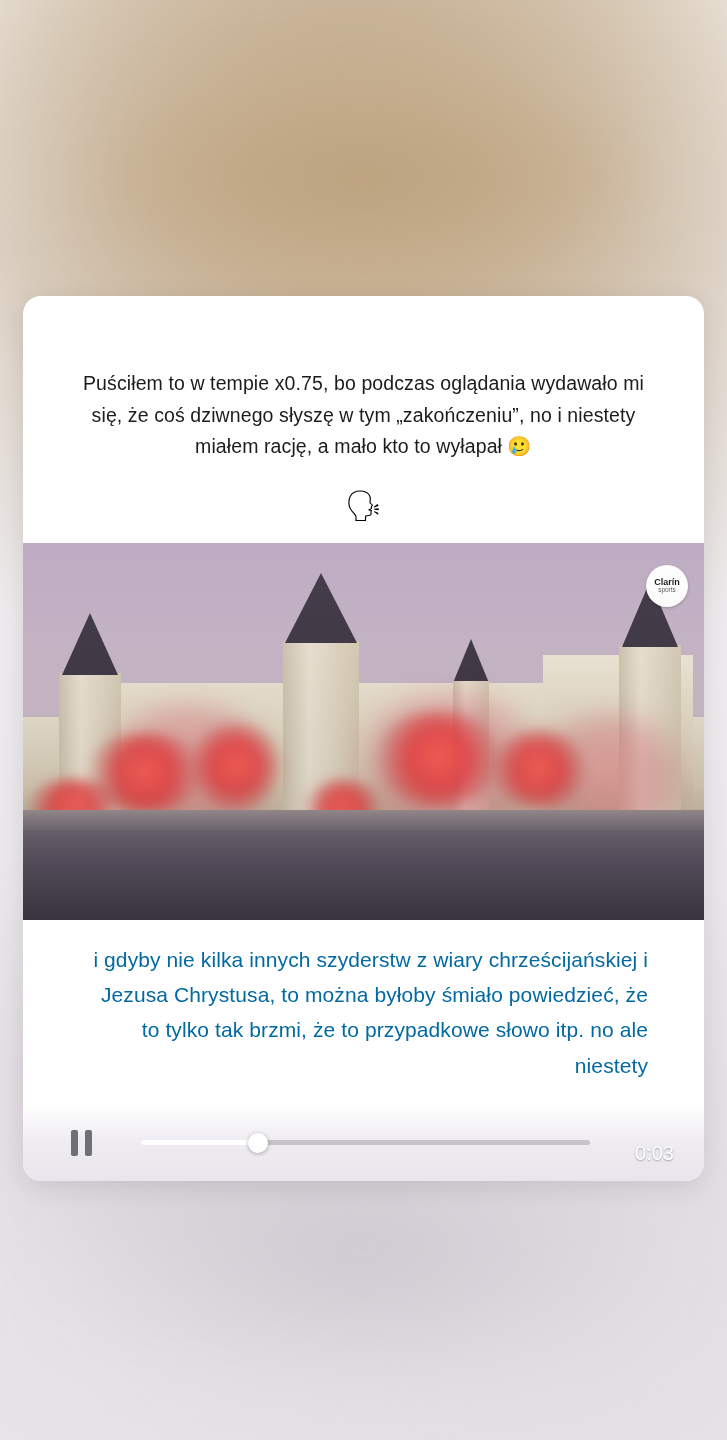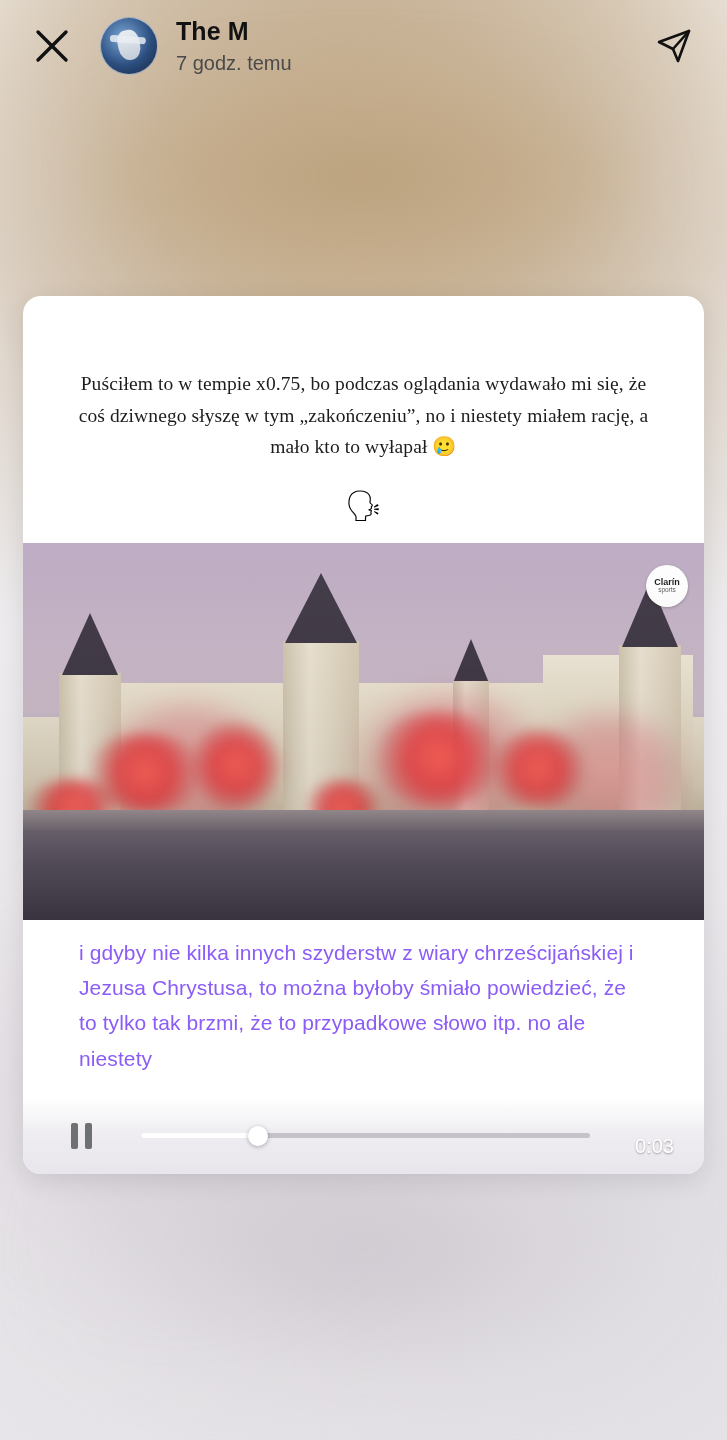--- a/index.html
+++ b/index.html
@@ -114,21 +114,20 @@
     box-shadow: 0 6px 26px rgba(0,0,0,0.10);
     z-index: 10;
   }
   .caption-top {
     padding: 72px 46px 20px 46px;
     text-align: center;
     color: #1c1c1c;
     font-size: 19.5px;
     line-height: 1.62;
     letter-spacing: .1px;
-    font-family: Liberation Serif, serif;
   }
   .shout-line {
     display: flex; align-items: center; justify-content: center;
     gap: 6px;
     padding: 8px 20px 22px 20px;
   }
   .shout-icon { font-size: 30px; line-height: 1; }
   .shout-text {
     font-size: 30px; color: #131313; letter-spacing: -0.2px; font-weight: 400;
   }
@@ -193,23 +192,23 @@
   .watermark .wm1 { font-weight: bold; font-size: 9px; color:#111; }
   .watermark .wm2 { font-size: 6.5px; color:#555; }
   .video-grain {
     position: absolute; inset: 0;
     background: linear-gradient(180deg, rgba(255,255,255,0.06) 0%, rgba(0,0,0,0.10) 100%);
     pointer-events: none;
   }
 
   
   .caption-bottom {
-    padding: 15px 56px 22px 56px;
-    text-align: left;
-    color: #8b5cf6;
+    padding: 22px 56px 22px 56px;
+    text-align: right;
+    color: #0369a1;
     font-size: 21px;
     line-height: 1.68;
     letter-spacing: .1px;
   }
 
   
   .player {
     height: 76px;
     display: flex; align-items: center;
     padding: 0 30px 0 44px;
@@ -261,45 +260,20 @@
 </head>
 <body>
 
 <div id="app">
 
   <div class="bg-layer"></div>
   <div class="bg-blob-a"></div>
   <div class="bg-blob-c"></div>
   <div class="bg-blob-b"></div>
 
-  <div class="story-header">
-
-    <div class="close-btn">
-      <svg width="36" height="36" viewBox="0 0 36 36" aria-hidden="true">
-        <line x1="4" y1="4" x2="32" y2="32" stroke="#111" stroke-width="3.4" stroke-linecap="round"></line>
-        <line x1="32" y1="4" x2="4" y2="32" stroke="#111" stroke-width="3.4" stroke-linecap="round"></line>
-      </svg>
-    </div>
-
-    <div class="avatar">
-      <div class="fig"></div>
-    </div>
-
-    <div class="header-text">
-      <div class="username">The M</div>
-      <div class="timestamp">7 godz. temu</div>
-    </div>
-
-    <div class="share-btn">
-      <svg width="38" height="38" viewBox="0 0 38 38" aria-hidden="true">
-        <polygon points="4,15 34,4 23,34 18,22" fill="none" stroke="#111" stroke-width="2.6" stroke-linejoin="round"></polygon>
-        <line x1="18" y1="22" x2="34" y2="4" stroke="#111" stroke-width="2.6" stroke-linecap="round"></line>
-      </svg>
-    </div>
-  </div>
 
   <div class="post-card">
 
     <div class="caption-top">Puściłem to w tempie x0.75, bo podczas oglądania wydawało mi się, że coś dziwnego słyszę w tym „zakończeniu”, no i niestety miałem rację, a mało kto to wyłapał 🥲</div>
 
     <div class="shout-line">
       <span class="shout-icon">🗣</span>
     </div>
 
     <div class="video-wrap">

